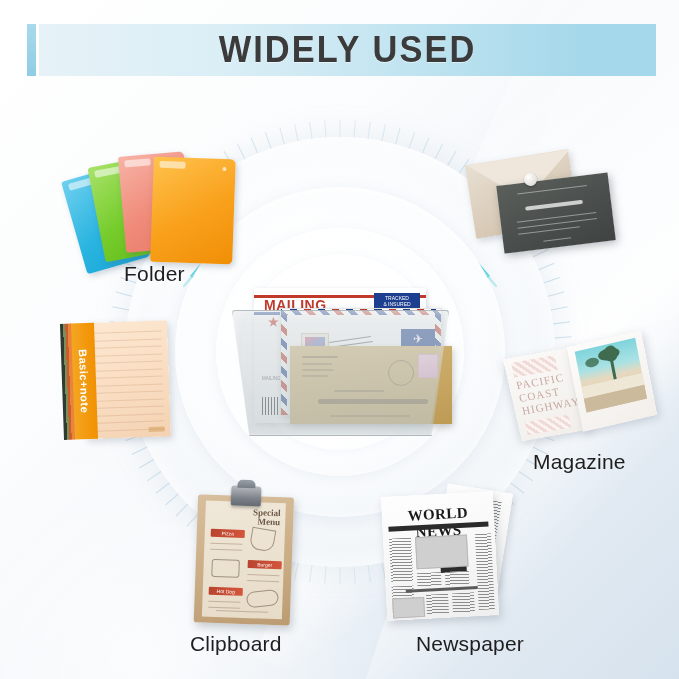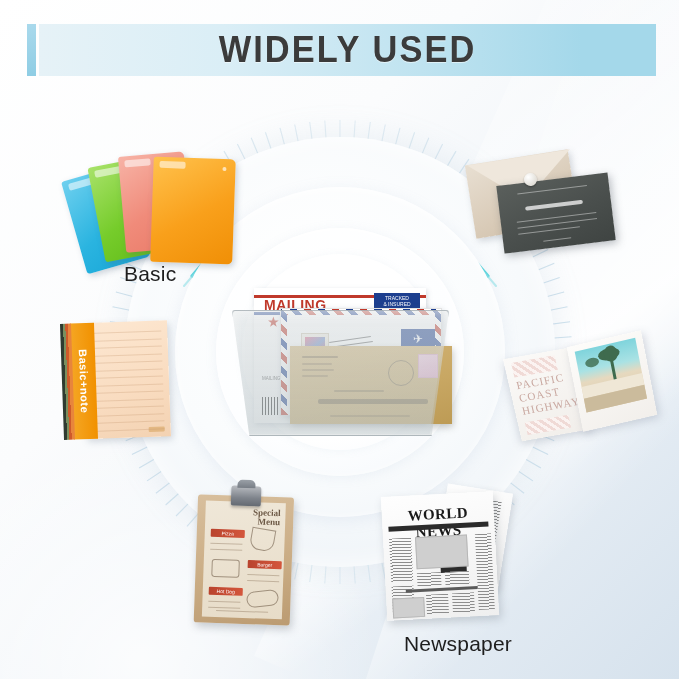--- a/index.html
+++ b/index.html
@@ -53,21 +53,21 @@
   #arc-cyan{width:452px;height:452px;pointer-events:none;}
 
   
   .plabel{position:absolute;font-size:21px;color:#1e1e1e;white-space:nowrap;
     font-family:"Liberation Sans",sans-serif;letter-spacing:.2px;}
   #lbl-folder{left:124px;top:262px;}
   #lbl-envelope{left:497px;top:279px;}
   #lbl-notebook{left:55px;top:450px;}
   #lbl-magazine{left:533px;top:450px;}
   #lbl-clipboard{left:190px;top:632px;}
-  #lbl-newspaper{left:404px;top:632px;}
+  #lbl-newspaper{left:416px;top:632px;}
 
   
   .prod{position:absolute;}
 
   
   #p-folder{left:70px;top:148px;width:165px;height:115px;}
   .fold{position:absolute;width:66px;height:96px;border-radius:3px 5px 5px 3px;
     box-shadow:2px 3px 6px rgba(80,100,125,.28);}
   .fold .tab{position:absolute;top:4px;left:6px;width:26px;height:7px;border-radius:2px;
     background:rgba(255,255,255,.55);}
@@ -358,21 +358,21 @@
     </div>
     <div class="fold" id="f-pink">
       <div class="tab"></div>
       <div class="hole"></div>
     </div>
     <div class="fold" id="f-orange">
       <div class="tab"></div>
       <div class="hole"></div>
     </div>
   </div>
-  <div class="plabel" id="lbl-folder">Basic</div>
+  <div class="plabel" id="lbl-folder">Folder</div>
 
   <div class="prod" id="p-envelope">
     <div id="env-body"></div>
     <div id="env-flap"></div>
     <div id="env-card">
       <div class="env-script"></div>
       <div class="env-line" style="left:20px;top:10px;width:70px;"></div>
       <div class="env-line" style="left:16px;top:38px;width:80px;"></div>
       <div class="env-line" style="left:16px;top:44px;width:80px;"></div>
       <div class="env-line" style="left:16px;top:50px;width:62px;"></div>
@@ -420,20 +420,21 @@
       <div id="mag-photo">
         <div class="palm" style="left:22px;top:4px;width:22px;height:12px;"></div>
         <div class="palm" style="left:28px;top:2px;width:14px;height:16px;"></div>
         <div class="palm" style="left:33px;top:12px;width:3px;height:26px;border-radius:1px;"></div>
         <div class="palm" style="left:8px;top:10px;width:14px;height:9px;opacity:.8;"></div>
         <div style="position:absolute;left:0;bottom:14px;width:100%;height:12px;background:#efe7d6;"></div>
         <div style="position:absolute;left:0;bottom:0;width:100%;height:14px;background:#cbbb9c;"></div>
       </div>
     </div>
   </div>
+  <div class="plabel" id="lbl-magazine">Magazine</div>
 
   <div class="prod" id="p-clipboard">
     <div id="clip-board"></div>
     <div id="clip-paper">
       <div id="menu-title">
         <div>Special</div>
         <div>Menu</div>
       </div>
       <div class="menu-bar" style="left:6px;top:28px;width:34px;">
         <span>Pizza</span>
@@ -450,20 +451,21 @@
       <div class="menu-bar" style="left:6px;top:86px;width:34px;">
         <span>Hot Dog</span>
       </div>
       <div class="menu-rule" style="left:6px;top:100px;width:32px;"></div>
       <div class="menu-rule" style="left:6px;top:106px;width:32px;"></div>
       <div class="menu-art" style="left:44px;top:88px;width:30px;height:14px;border-radius:8px;transform:rotate(-8deg);"></div>
       <div class="menu-rule" style="left:14px;bottom:6px;width:52px;"></div>
     </div>
     <div id="clip-metal"></div>
   </div>
+  <div class="plabel" id="lbl-clipboard">Clipboard</div>
 
   <div class="prod" id="p-news">
     <div id="news-back">
       <div class="news-col" style="left:6px;top:10px;width:22px;height:60px;"></div>
       <div class="news-col" style="left:34px;top:10px;width:22px;height:60px;"></div>
     </div>
     <div id="news-front">
       <div id="news-head">WORLD NEWS</div>
       <div id="news-rule"></div>
       <div class="news-col" style="left:6px;top:42px;width:22px;height:44px;"></div>

